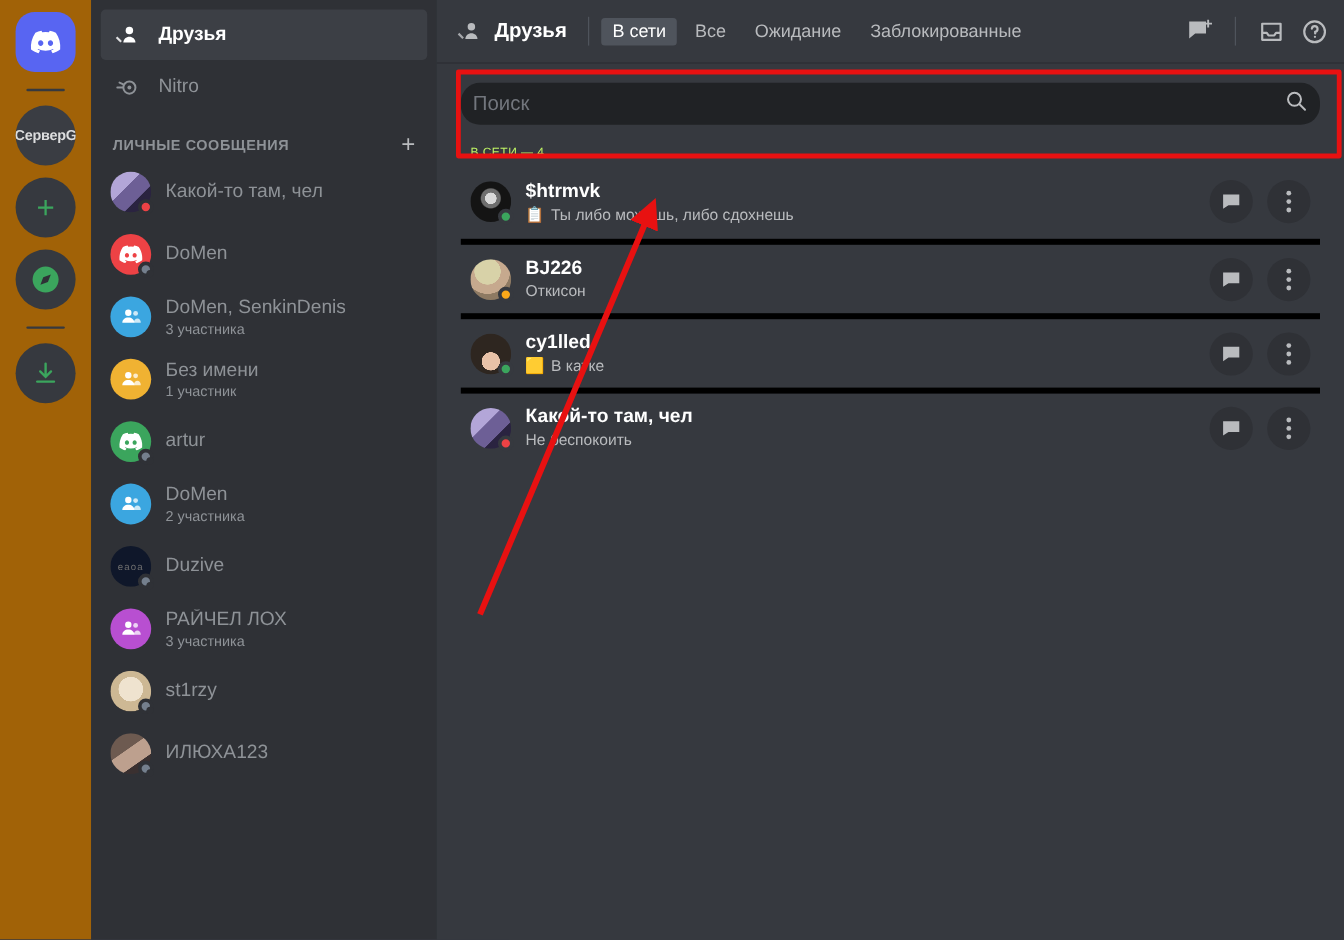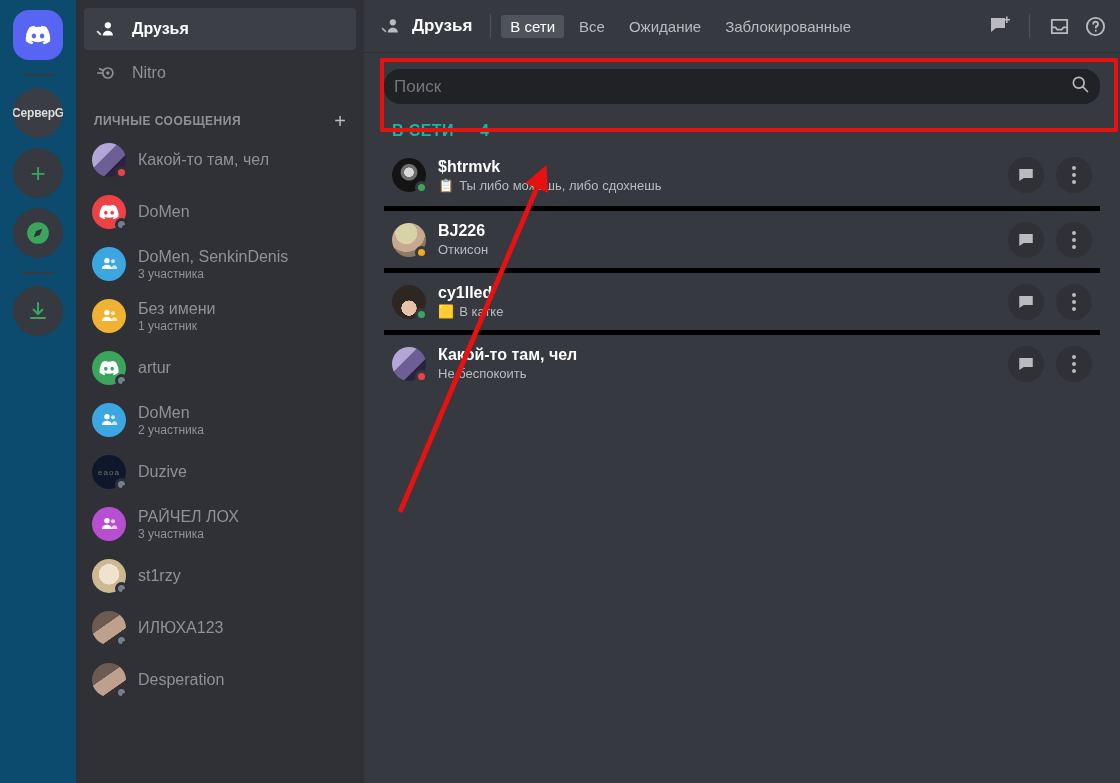--- a/index.html
+++ b/index.html
@@ -7,21 +7,21 @@
     width: 1120px; height: 783px;
     background: #36393f;
     font-family: "Liberation Sans", "DejaVu Sans", sans-serif;
     overflow: hidden;
   }
   .app { position: relative; width: 1120px; height: 783px; display: flex; }
 
   
   .rail {
     width: 76px; height: 783px;
-    background: #0c4a6e;
+    background: #a16207;
     display: flex; flex-direction: column; align-items: center;
     padding-top: 10px;
     flex-shrink: 0;
   }
   .rail-item {
     width: 50px; height: 50px; border-radius: 16px;
     background: #36393f; color: #3ba55d;
     display: flex; align-items: center; justify-content: center;
     margin-bottom: 10px; position: relative;
     font-size: 12px; font-weight: bold; letter-spacing: -0.2px;
@@ -103,21 +103,21 @@
   .tb-ico { width: 34px; height: 34px; display: flex; align-items: center; justify-content: center; cursor: pointer; }
 
   .content { flex: 1; padding: 0 20px; overflow: hidden; position: relative; }
   .search2-wrap { padding: 16px 0 10px 0; }
   .search2 {
     height: 35px; background: #202225; border-radius: 16px;
     display: flex; align-items: center; padding: 0 10px;
     font-size: 17px; color: #72767d; cursor: text;
   }
   .search2 .mag { margin-left: auto; }
-  .sec-title { font-size: 16px; font-weight: 700; letter-spacing: .4px; color: #14b8a6; padding: 8px 0 4px 8px; }
+  .sec-title { font-size: 10px; font-weight: 400; letter-spacing: .4px; color: #bef264; padding: 8px 0 4px 8px; }
 
   .fr-row {
     height: 62px; display: flex; align-items: center; gap: 12px;
     border-top: 5px solid #000000; padding: 0 8px; cursor: pointer;
   }
   .fr-row:first-of-type { border-top: none; }
   .fav-wrap { position: relative; width: 34px; height: 34px; flex-shrink: 0; }
   .fav { width: 34px; height: 34px; border-radius: 50%; overflow: hidden;
          display:flex; align-items:center; justify-content:center; }
   .fstatus { position: absolute; right: -2px; bottom: -2px; width: 13px; height: 13px;
@@ -335,32 +335,20 @@
           </div>
           <div class="dm-row">
             <div class="av-wrap">
        <div class="av" style="background:#8f7a6e">
                 <div style="width:100%;height:100%;background:linear-gradient(145deg,#6d5a50 0 40%, #bda08e 41% 70%, #3a3030 71% 100%);"></div>
               </div>
               <span class="status offline"></span>
      </div>
      <div class="dm-text">
        <span class="dm-name">ИЛЮХА123</span>
-
-     </div>
-          </div>
-          <div class="dm-row">
-            <div class="av-wrap">
-       <div class="av" style="background:#4a5a6a">
-                <div style="width:100%;height:100%;background:linear-gradient(145deg,#6d5a50 0 40%, #bda08e 41% 70%, #3a3030 71% 100%);"></div>
-              </div>
-              <span class="status offline"></span>
-     </div>
-     <div class="dm-text">
-       <span class="dm-name">Desperation</span>
 
      </div>
           </div>
         </div>
     </div>
   </div>
 
   <div class="main">
 
     <div class="topbar">

